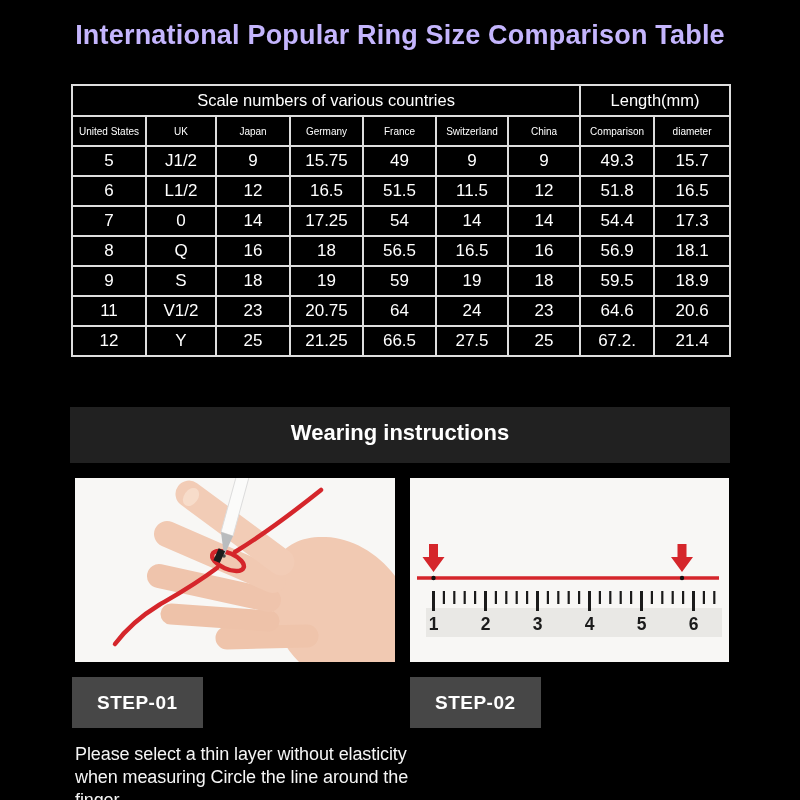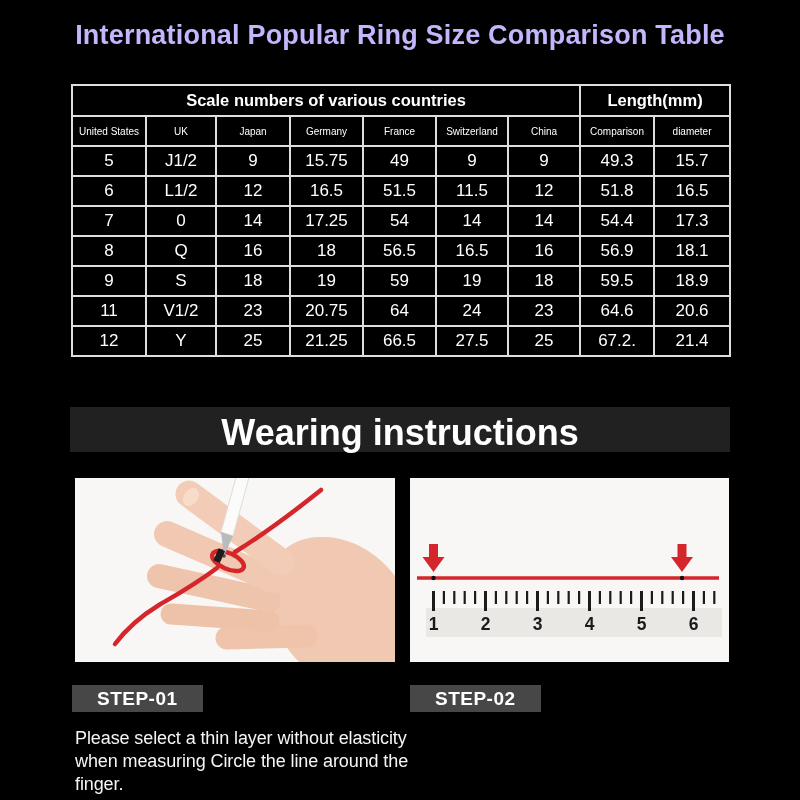--- a/index.html
+++ b/index.html
@@ -8,40 +8,40 @@
 
   
   .title{position:absolute;top:20px;left:0;width:800px;text-align:center;
          font-size:27px;font-weight:700;color:#c4b5fd;margin:0;letter-spacing:.2px;}
 
   
   table.ring{position:absolute;left:71px;top:84px;width:658px;border-collapse:collapse;
              table-layout:fixed;background:#000;}
   table.ring th,table.ring td{border:2px solid #dedede;color:#fff;text-align:center;
              vertical-align:middle;padding:0;overflow:hidden;white-space:nowrap;}
-  th.group-h{height:29px;font-size:16.5px;font-weight:700;}
+  th.group-h{height:29px;font-size:16.5px;font-weight:400;}
   th.col-h{height:28px;font-size:10px;font-weight:400;}
   table.ring td{height:28px;font-size:17px;font-weight:400;}
 
   
-  .banner{position:absolute;left:70px;top:407px;width:660px;height:45px;background:#212121;
-          text-align:center;line-height:51px;font-size:36px;font-weight:700;color:#fff;}
+  .banner{position:absolute;left:70px;top:407px;width:660px;height:56px;background:#212121;
+          text-align:center;line-height:51px;font-size:22px;font-weight:700;color:#fff;}
 
   
   .panel{position:absolute;top:478px;height:184px;background:#f8f7f5;}
   .panel svg{display:block;}
   .panel-left{left:75px;width:320px;}
   .panel-right{left:410px;width:319px;}
 
   
   .step{position:absolute;top:677px;width:340px;}
   .step-1{left:72px;}
   .step-2{left:410px;}
   .badge{display:inline-block;background:#474747;color:#fff;font-size:19px;font-weight:700;
-         line-height:27px;padding:0 25px;letter-spacing:.5px;margin-top:8px;}
+         line-height:27px;padding:12px 25px;letter-spacing:.5px;}
   .step p{margin:15px 0 0 3px;font-size:18px;line-height:23px;color:#f5f5f5;
           letter-spacing:-.1px;font-weight:400;}
 
   
   .ruler-num{font-family:"Liberation Sans",sans-serif;font-size:17.5px;font-weight:700;
              fill:#1b1b1b;text-anchor:middle;}
 </style>
 </head>
 <body>
 

